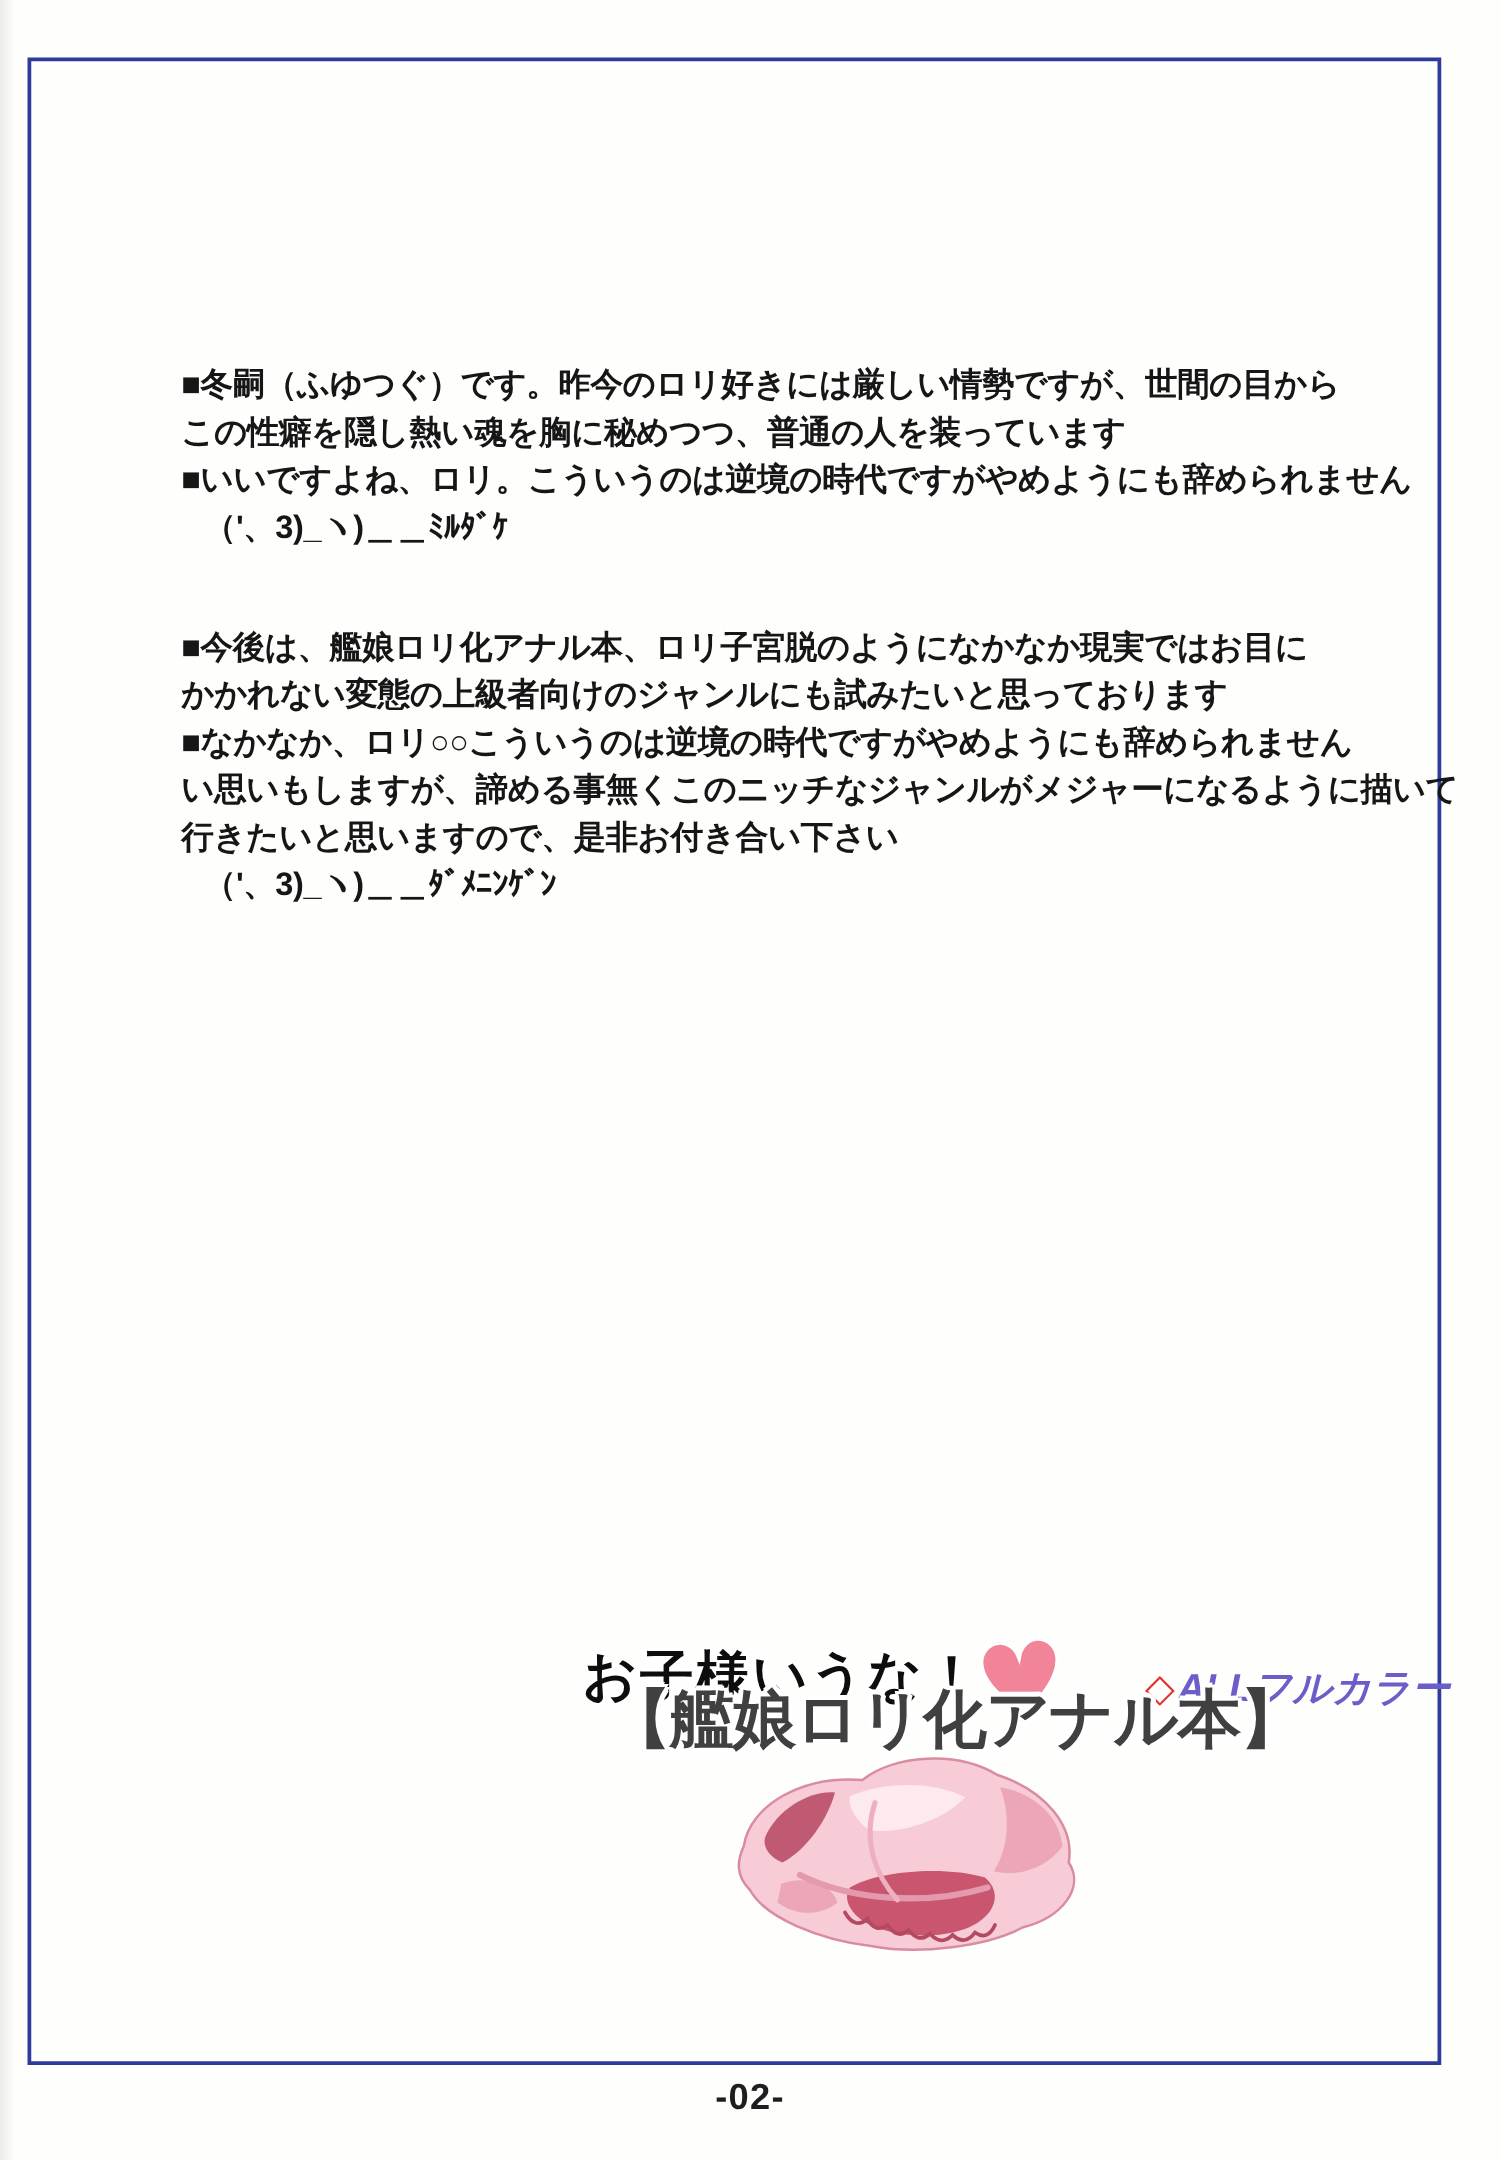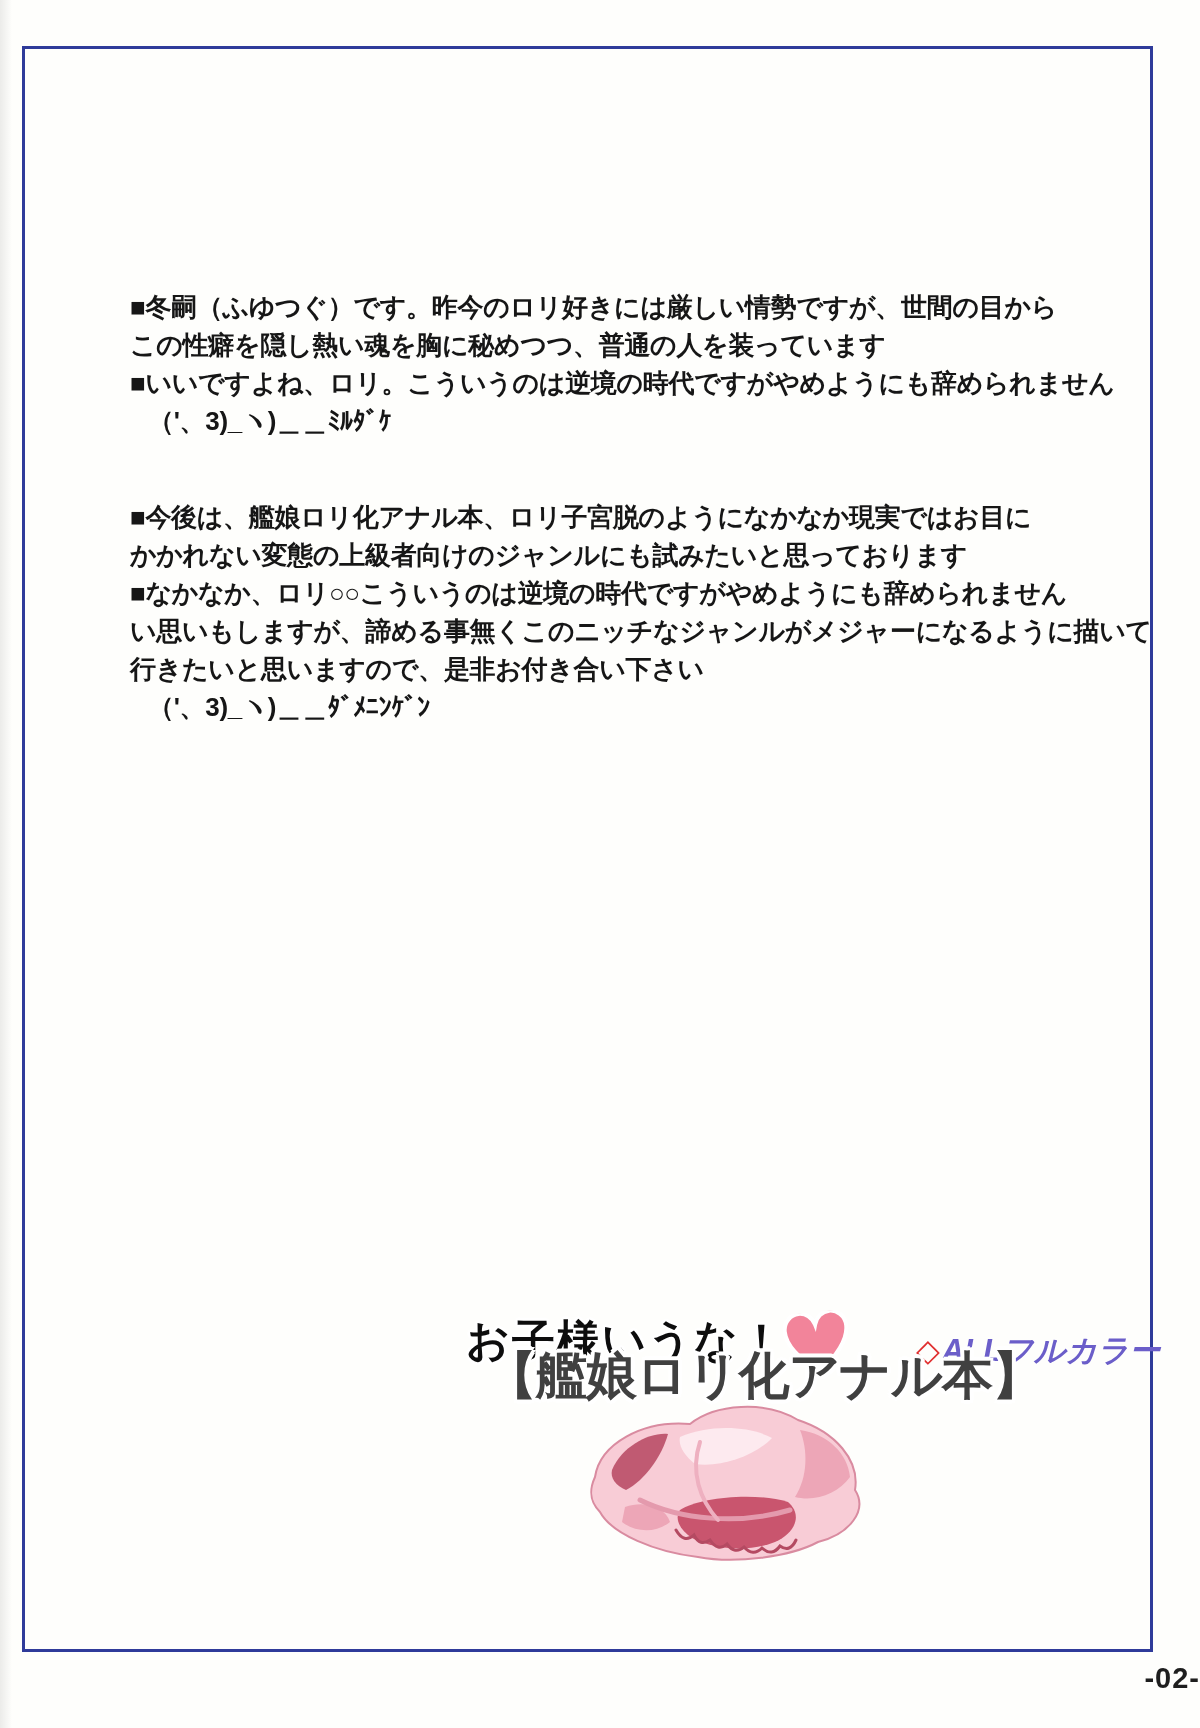--- a/index.html
+++ b/index.html
@@ -12,42 +12,42 @@
   .scan-edge{position:absolute;left:0;top:0;width:12px;height:1728px;
     background:linear-gradient(90deg,#dcdcda,#fefefc);opacity:.55;}
   .border-frame{
     position:absolute;left:22px;top:46px;width:1131px;height:1606px;
     border:3px solid #2f3b9a;box-sizing:border-box;background:transparent;
   }
   .afterword{position:absolute;font-size:26px;line-height:38px;font-weight:600;
     letter-spacing:-0.3px;white-space:nowrap;}
   .afterword.block1{left:130px;top:288px;}
   .afterword.block2{left:130px;top:498px;}
-  .afterword .line{height:38px;}
+  .afterword .line{height:38px;margin-left:15px;}
   .afterword .line.indent{padding-left:18px;font-weight:600;}
   .title-block{position:absolute;left:0;top:0;width:1200px;height:1480px;pointer-events:none;}
   .panties{position:absolute;left:550px;top:1382px;z-index:1;}
   .heart{position:absolute;left:784px;top:1312px;z-index:3;transform:rotate(-6deg);}
   .catchphrase{
     position:absolute;left:466px;top:1312px;z-index:5;
     font-size:43px;font-weight:bold;letter-spacing:2px;color:#0d0d0d;
     text-shadow:-2px -2px 0 #fff,2px -2px 0 #fff,-2px 2px 0 #fff,2px 2px 0 #fff,0 3px 0 #fff,0 -3px 0 #fff,3px 0 0 #fff,-3px 0 0 #fff;
   }
   .subtitle{
     position:absolute;left:916px;top:1330px;z-index:5;
     font-size:31px;font-weight:bold;color:#6b5ec9;white-space:nowrap;font-style:italic;
   }
   .subtitle .diamond{color:#e02f2f;font-weight:bold;margin-right:2px;}
   .main-title{
     position:absolute;left:486px;top:1342px;z-index:5;
     font-size:51px;font-weight:bold;letter-spacing:-1px;color:#404040;white-space:nowrap;
     text-shadow:-3px -3px 0 #fff,3px -3px 0 #fff,-3px 3px 0 #fff,3px 3px 0 #fff,0 4px 0 #fff,0 -4px 0 #fff,4px 0 0 #fff,-4px 0 0 #fff;
   }
   .page-number{
-    position:absolute;left:0;top:1662px;width:1200px;text-align:right;
+    position:absolute;left:0;top:1662px;width:1200px;text-align:center;
     font-size:29px;font-weight:600;letter-spacing:1px;color:#1e1e1e;
   }
 </style>
 </head>
 <body>
 
 <div class="scan-edge"></div>
 
 <div class="border-frame"></div>
 

